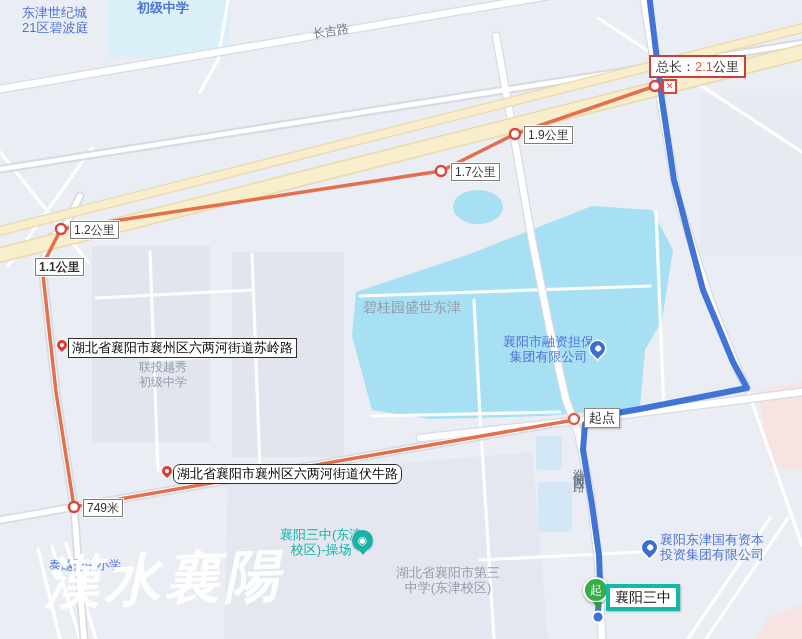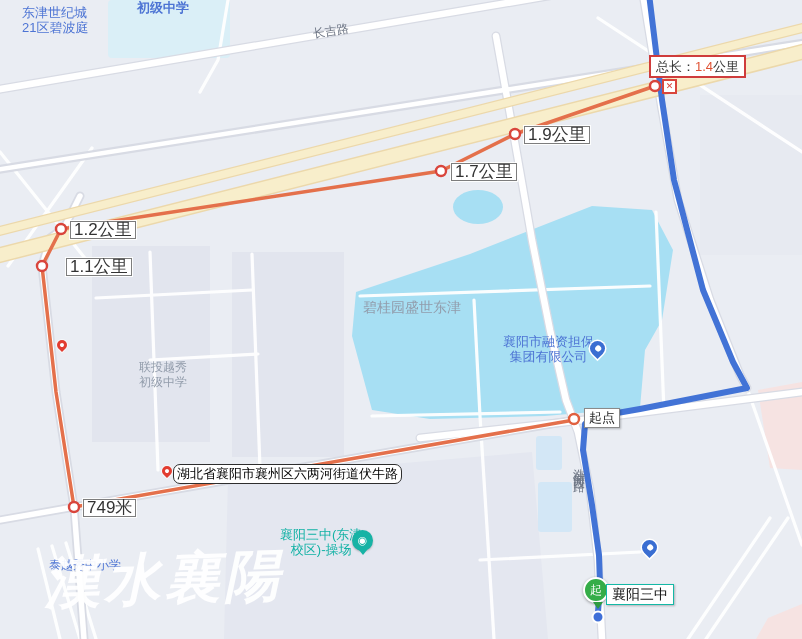--- a/index.html
+++ b/index.html
@@ -4,21 +4,21 @@
 <style>
   html,body{margin:0;padding:0;background:#fff;}
   #stage{position:relative;width:802px;height:639px;overflow:hidden;
          font-family:"Liberation Sans","DejaVu Sans",sans-serif;background:#eaedf3;}
   #stage svg{position:absolute;left:0;top:0;}
 
   .abs{position:absolute;white-space:nowrap;}
 
   
   .dlabel{background:#fff;border:1px solid #7d7d7d;box-shadow:0 0 0 1px rgba(255,255,255,.9);
-          color:#333;font-size:17px;height:16px;line-height:16px;padding:0 3px;}
+          color:#333;font-size:12px;height:16px;line-height:16px;padding:0 3px;}
 
   
   .total-box{background:#fff;border:2px solid #cf3c3c;color:#333;font-size:13px;
              height:17px;line-height:17px;padding:1px 5px;}
   .total-value{color:#e05335;}
 
   
   .close-btn{width:11px;height:11px;border:2px solid #d9453c;background:#fff;color:#d9453c;
              font-size:9px;line-height:11px;text-align:center;font-weight:bold;cursor:pointer;}
 
@@ -52,21 +52,21 @@
            line-height:21px;text-align:center;}
   .teal-icon::after{content:"";position:absolute;left:7px;top:20px;border:4px solid transparent;
            border-top:5px solid #17b3a5;}
 
   
   .start-pin{width:22px;height:22px;border-radius:50%;background:#35ad48;border:2px solid #fff;
            box-shadow:0 1px 3px rgba(0,0,0,.35);color:#fff;font-size:12px;line-height:22px;
            text-align:center;cursor:pointer;}
   .start-pin::after{content:"";position:absolute;left:8px;top:23px;border:5px solid transparent;
            border-top:7px solid #2f9c41;}
-  .dest-label{background:#fff;border:1px solid #14b8a6;box-shadow:1px 1px 2px rgba(0,0,0,.25);
+  .dest-label{background:#fff;border:4px solid #14b8a6;box-shadow:1px 1px 2px rgba(0,0,0,.25);
            color:#111;font-size:14px;height:19px;line-height:19px;padding:0 5px;cursor:pointer;}
 
   .watermark{font-family:"DejaVu Serif",serif;font-style:italic;font-weight:bold;
            font-size:56px;color:rgba(255,255,255,.93);letter-spacing:4px;
            transform:rotate(-2deg);}
 </style>
 </head>
 <body>
 
 <div id="stage">
@@ -147,33 +147,34 @@
       <circle cx="515" cy="134" r="5"></circle>
       <circle cx="441" cy="171" r="5"></circle>
       <circle cx="61" cy="229" r="5"></circle>
       <circle cx="42" cy="266" r="5"></circle>
       <circle cx="74" cy="507" r="5"></circle>
       <circle cx="574" cy="419" r="5" stroke="#e0603f"></circle>
     </g>
   </svg>
 
   <div class="abs total-box" style="left:649px;top:55px;">
-    <span>总长：</span><span class="total-value">1.4</span><span>公里</span>
+    <span>总长：</span><span class="total-value">2.1</span><span>公里</span>
   </div>
   <div class="abs close-btn" style="left:662px;top:79px;">✕</div>
 
   <div class="abs dlabel" style="left:524px;top:126px;">1.9公里</div>
   <div class="abs dlabel" style="left:451px;top:163px;">1.7公里</div>
   <div class="abs dlabel" style="left:70px;top:221px;text-align:right;">1.2公里</div>
-  <div class="abs dlabel" style="left:66px;top:258px;">1.1公里</div>
+  <div class="abs dlabel" style="left:35px;top:258px;font-weight:bold;">1.1公里</div>
   <div class="abs dlabel" style="left:83px;top:499px;">749米</div>
 
   <div class="abs qidian" style="left:584px;top:408px;">起点</div>
 
   <div class="abs map-pin" style="left:57px;top:340px;"></div>
+  <div class="abs callout" style="left:68px;top:338px;">湖北省襄阳市襄州区六两河街道苏岭路</div>
   <div class="abs map-pin" style="left:162px;top:466px;"></div>
   <div class="abs callout" style="left:173px;top:464px;border-radius:7px;">湖北省襄阳市襄州区六两河街道伏牛路</div>
 
   <div class="abs roadname" style="left:313px;top:23px;transform:rotate(-9deg);">长吉路</div>
   <div class="abs roadname vertical" style="left:570px;top:459px;">浩然河西路</div>
 
   <div class="abs poi poi-blue" style="left:22px;top:5px;text-align:left;">
     <div>东津世纪城</div>
     <div>21区碧波庭</div>
   </div>
@@ -190,20 +191,28 @@
   <div class="abs poi poi-blue" style="left:503px;top:334px;">
     <div>襄阳市融资担保</div>
     <div>集团有限公司</div>
   </div>
   <div class="abs poi-pin" style="left:590px;top:341px;"></div>
   <div class="abs poi poi-teal" style="left:280px;top:527px;">
     <div>襄阳三中(东津</div>
     <div>校区)-操场</div>
   </div>
   <div class="abs teal-icon" style="left:352px;top:530px;">◉</div>
+  <div class="abs poi poi-gray" style="left:396px;top:565px;">
+    <div>湖北省襄阳市第三</div>
+    <div>中学(东津校区)</div>
+  </div>
+  <div class="abs poi poi-blue" style="left:660px;top:532px;">
+    <div>襄阳东津国有资本</div>
+    <div>投资集团有限公司</div>
+  </div>
   <div class="abs poi-pin" style="left:642px;top:540px;"></div>
   <div class="abs poi poi-blue" style="left:1px;top:558px;font-size:12px;margin-left:48px;">
     <div>泰越秀中小学</div>
   </div>
 
   <div class="abs start-pin" style="left:583px;top:577px;">起</div>
   <div class="abs dest-label" style="left:606px;top:584px;">襄阳三中</div>
 
   <div class="abs watermark" style="left:44px;top:542px;">漢水襄陽</div>
 

